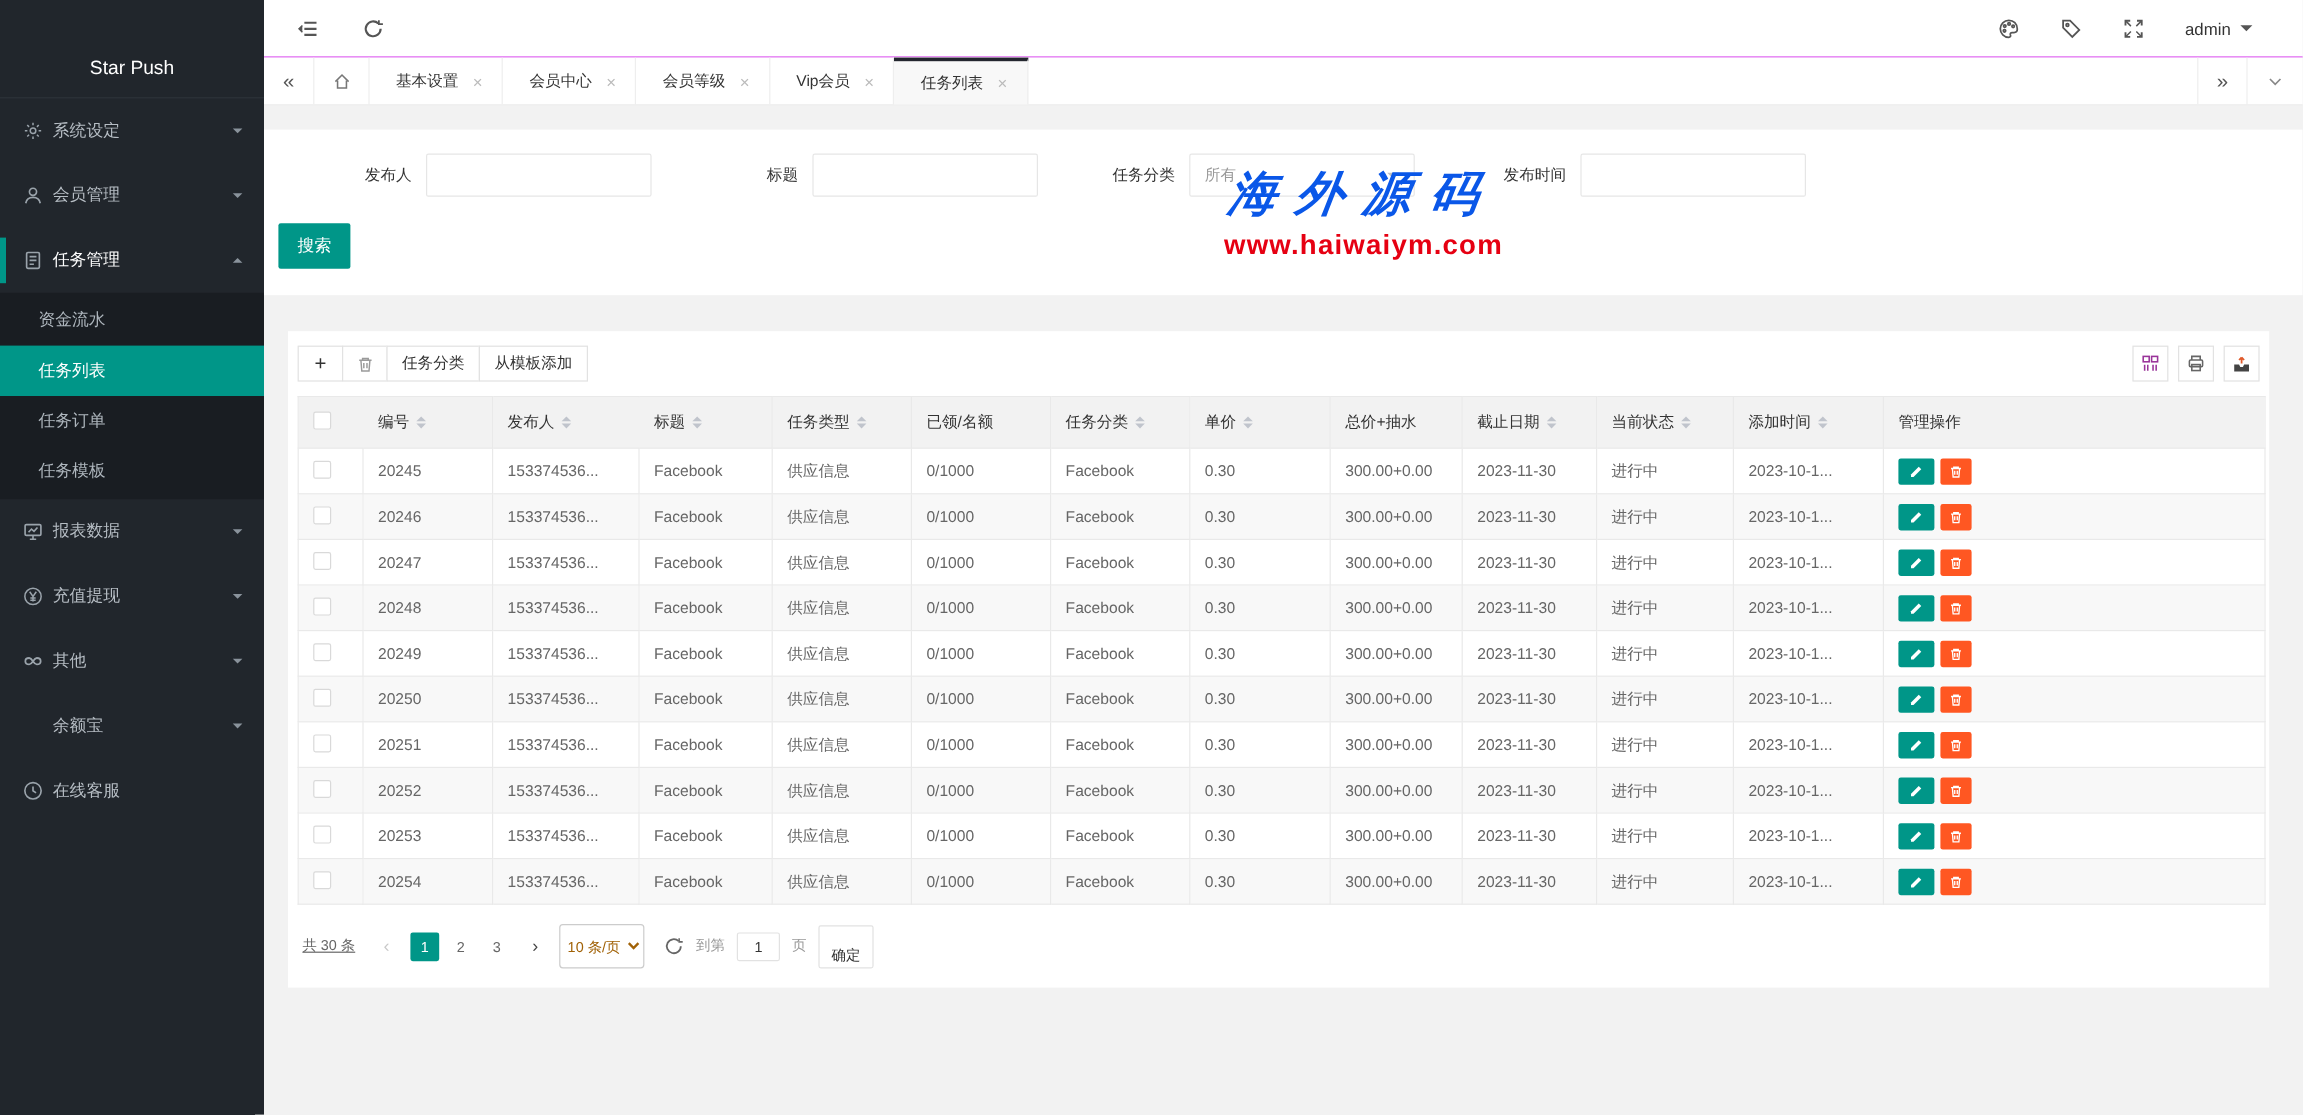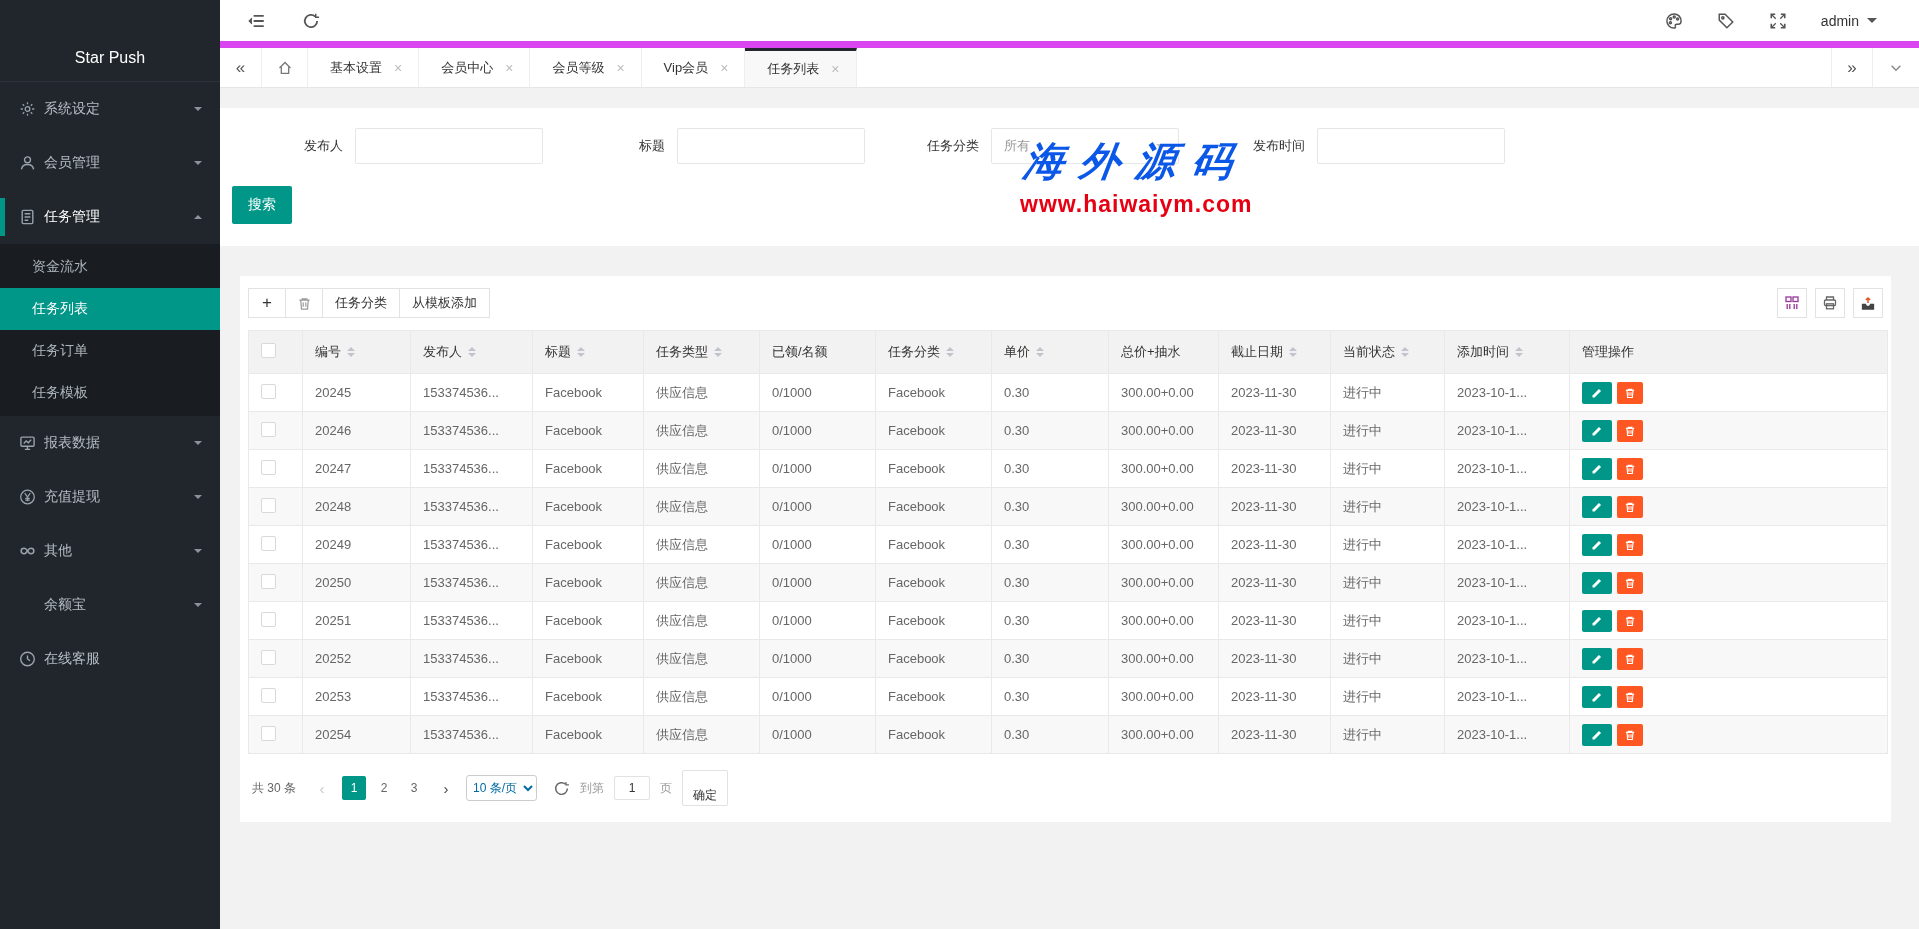--- a/index.html
+++ b/index.html
@@ -24,21 +24,21 @@
   .caret.up { border-bottom-color:#8a939c; top:calc(50% - 6px); }
   .submenu { background:#191d22; padding:2px 0; }
   .sub-item { height:42px; display:flex; align-items:center; padding-left:32px;
     color:#aeb6bd; font-size:14px; cursor:pointer; }
   .sub-item.active { background:#009688; color:#fff; }
 
   
   .main { flex:1; display:flex; flex-direction:column; min-width:0; }
 
   .topbar { height:48px; background:#fff; display:flex; align-items:center;
-    justify-content:space-between; border-bottom:7px solid #d946ef; }
+    justify-content:space-between; border-bottom:1px solid #d946ef; }
   .topbar .tb-left { display:flex; align-items:center; gap:36px; padding-left:28px; }
   .topbar .tb-right { display:flex; align-items:center; gap:34px; padding-right:42px; }
   .tb-icon { width:18px; height:18px; color:#555; display:inline-flex; cursor:pointer; }
   .tb-icon svg { width:18px; height:18px; }
   .user-drop { display:flex; align-items:center; gap:8px; cursor:pointer; color:#333; font-size:14px; }
   .user-caret { width:0; height:0; border:5px solid transparent; border-top-color:#555; margin-top:5px; }
 
   .tabbar { height:40px; background:#fff; border-bottom:1px solid #e6e6e6;
     display:flex; align-items:stretch; }
   .tab-ctrl { width:42px; display:flex; align-items:center; justify-content:center;
@@ -111,28 +111,28 @@
   .cell-actions { display:flex; gap:5px; align-items:center; }
   .act-btn { width:30px; height:22px; border:none; border-radius:2px; display:flex;
     align-items:center; justify-content:center; cursor:pointer; color:#fff; }
   .act-btn svg { width:12px; height:12px; }
   .act-edit { background:#009688; }
   .act-del { background:#ff5722; width:26px; }
 
   
   .pagination { display:flex; align-items:center; gap:10px; padding:16px 0 2px 4px;
     font-size:12px; color:#666; }
-  .pg-total { margin-right:6px; }
+  .pg-total { margin-right:6px;text-decoration:underline; }
   .pg-arrow { font-size:15px; color:#c9c9c9; width:20px; text-align:center; cursor:pointer; }
   .pg-arrow.next { color:#444; }
   .pg-num { min-width:24px; height:24px; display:flex; align-items:center; justify-content:center;
     border-radius:2px; cursor:pointer; color:#666; }
   .pg-num.active { background:#009688; color:#fff; }
-  .pg-size { height:26px; border:1px solid #ccc; border-radius:3px; font-size:12px;
-    color:#0369a1; outline:none; background:#fff; padding:0 2px; }
+  .pg-size { height:37px; border:1px solid #ccc; border-radius:3px; font-size:12px;
+    color:#a16207; outline:none; background:#fff; padding:0 2px; }
   .pg-refresh { width:17px; height:17px; color:#666; cursor:pointer; margin-left:6px; }
   .pg-refresh svg { width:17px; height:17px; }
   .pg-gray { color:#9a9a9a; }
   .pg-goto-input { width:36px; height:24px; border:1px solid #e2e2e2; border-radius:2px;
     text-align:center; font-size:12px; outline:none; color:#333; }
   .pg-confirm { height:36px; border:1px solid #e2e2e2; background:#fff; border-radius:2px;
     padding:16px 10px; font-size:12px; color:#333; cursor:pointer; }
 </style>
 </head>
 <body>

